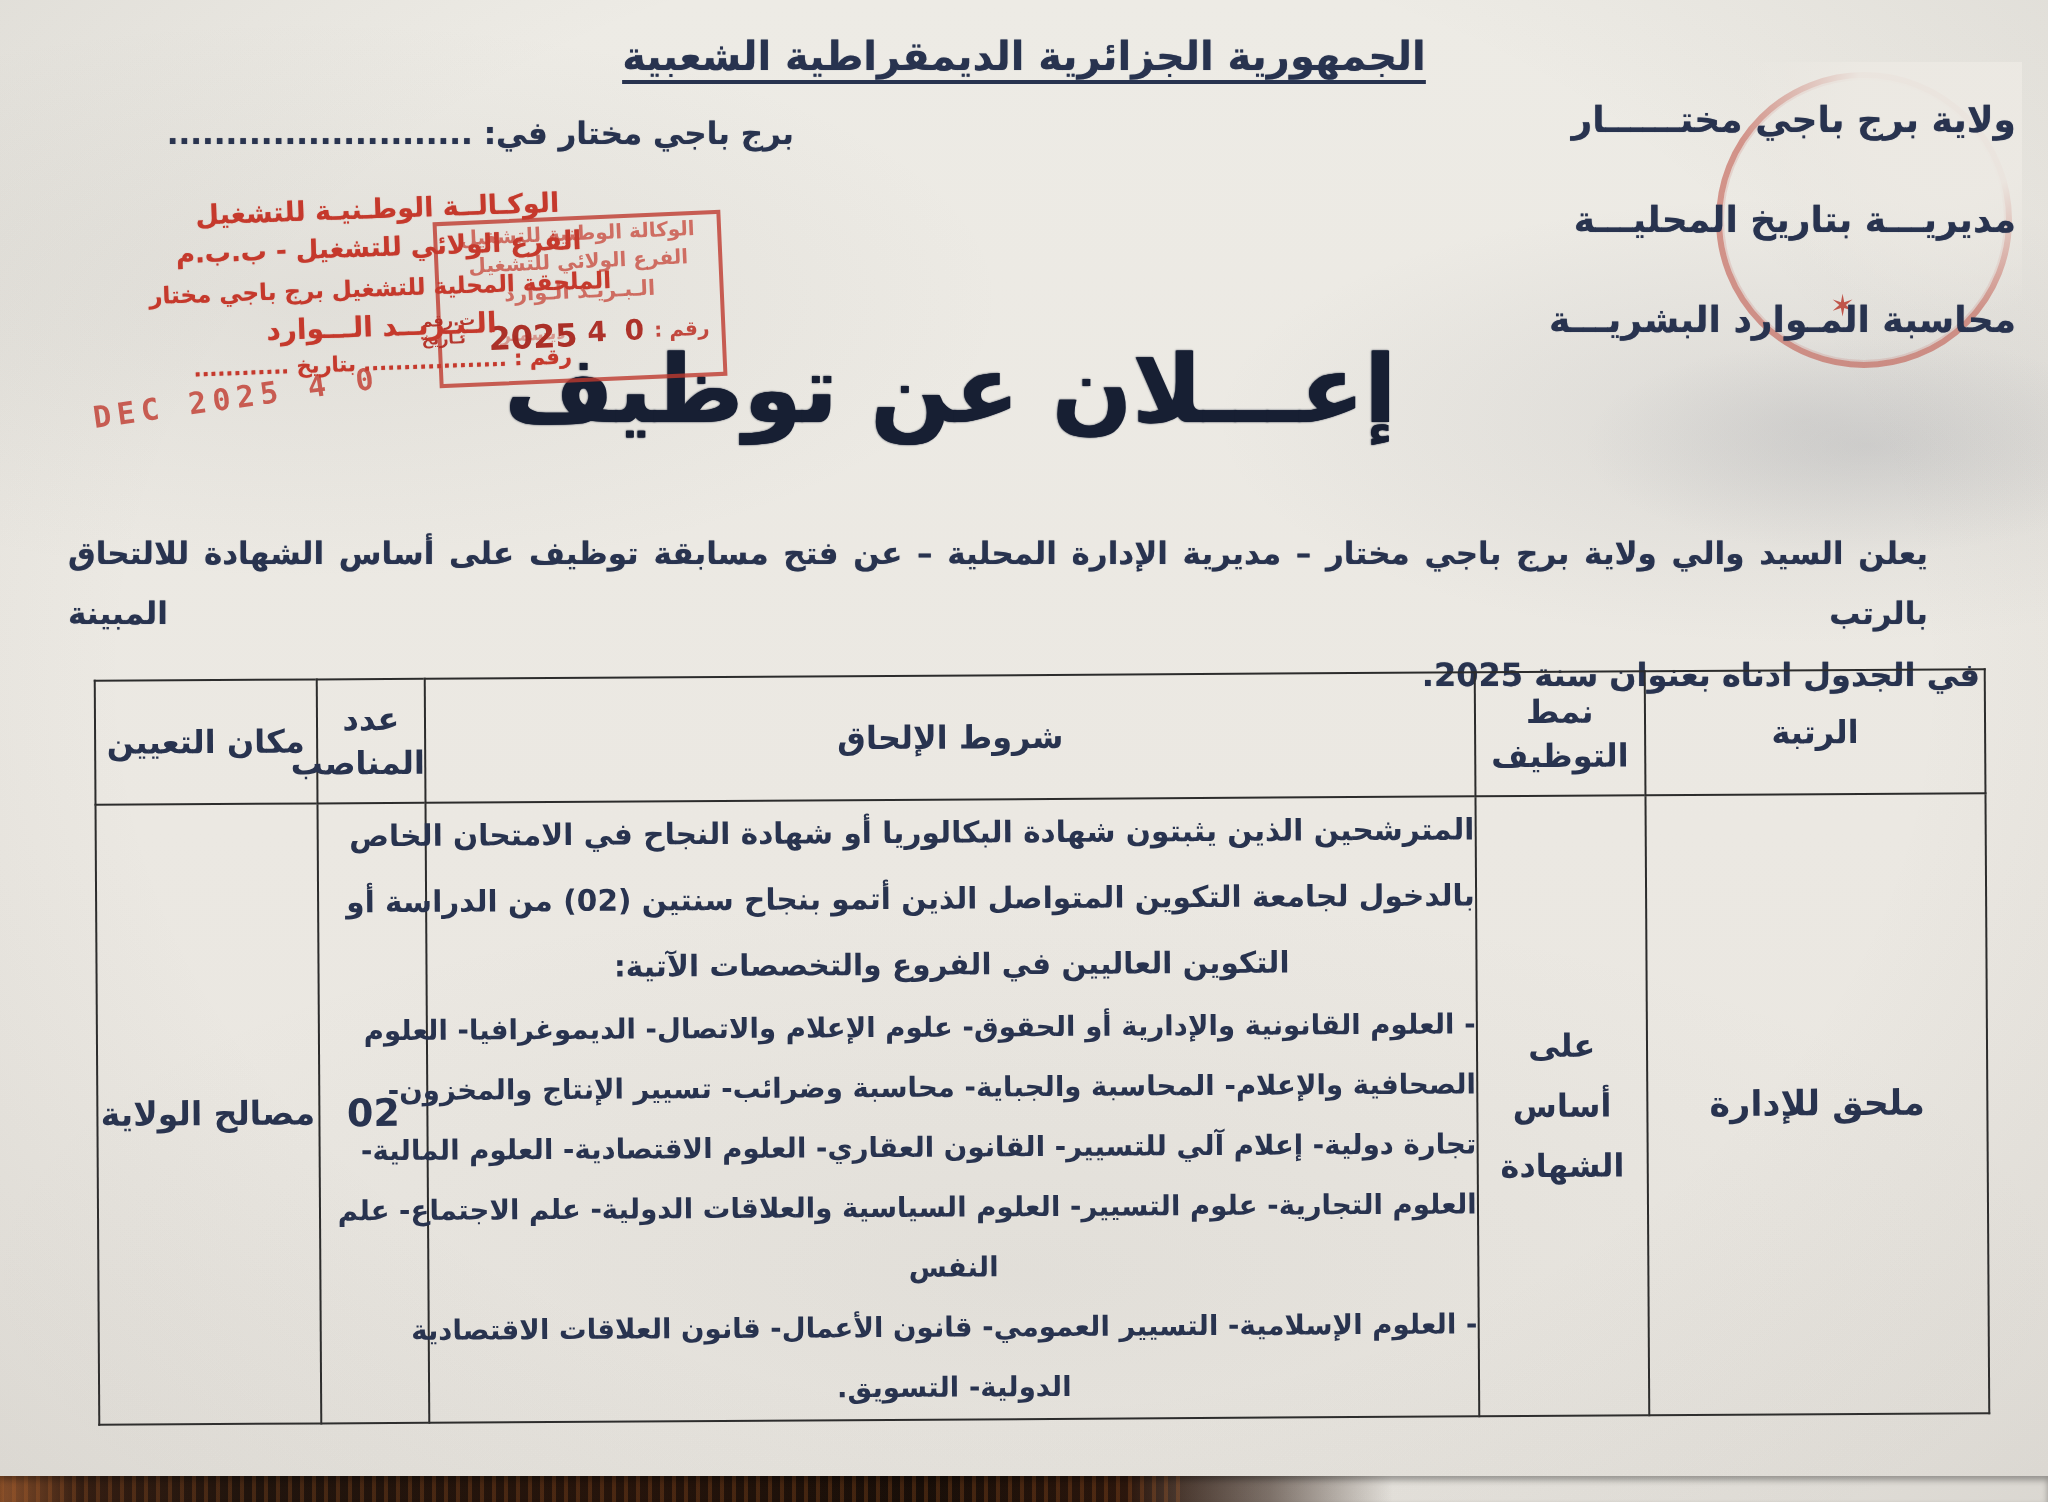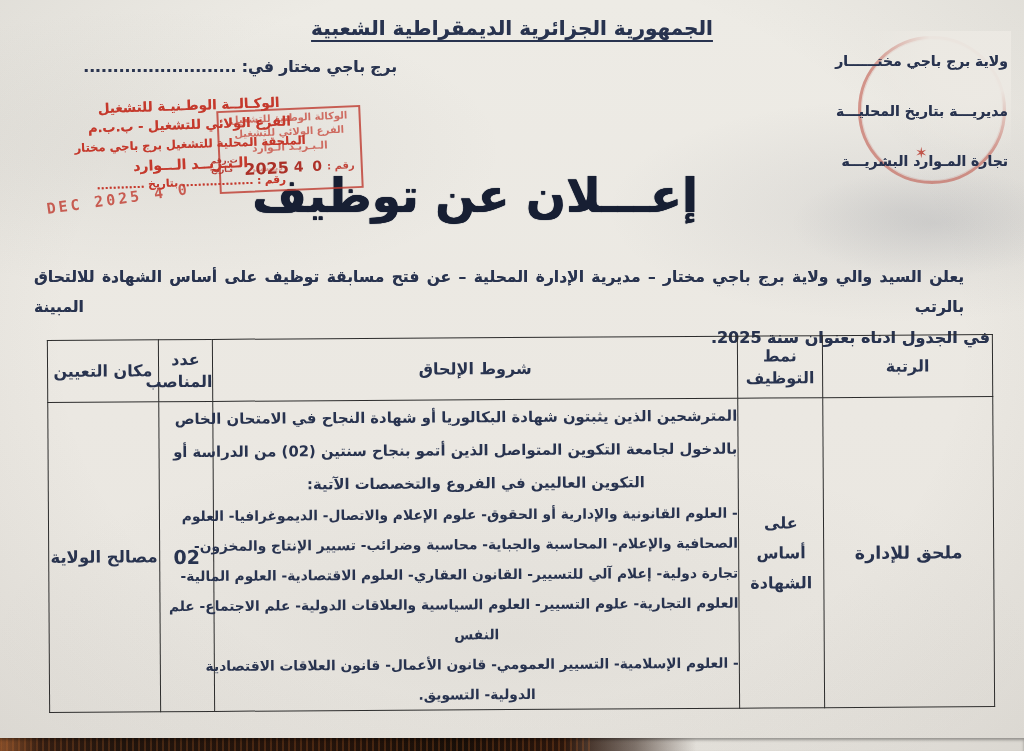--- a/index.html
+++ b/index.html
@@ -14,21 +14,21 @@
       linear-gradient(180deg,#edebe5 0%,#ebe8e2 55%,#e9e6e0 100%);
   }
   .canvas::after{content:"";position:absolute;inset:0;pointer-events:none;
     background:radial-gradient(ellipse at 50% 45%, transparent 62%, rgba(90,85,78,0.10) 100%);}
   .ink{color:#28334f;text-shadow:0 0 .4px rgba(40,51,79,.6);}
   
   .republic-title{position:absolute;top:16px;left:0;right:0;text-align:center;
     font-size:20px;font-weight:bold;
     text-decoration:underline;text-decoration-thickness:1.5px;text-underline-offset:5px;}
   .org-block{position:absolute;top:36px;right:16px;width:238px;z-index:3;}
-  .org-line{font-size:14px;font-weight:bold;white-space:nowrap;text-align:right;line-height:50px;}
+  .org-line{font-size:18px;font-weight:bold;white-space:nowrap;text-align:right;line-height:50px;}
   .place-date{position:absolute;top:58px;right:627px;font-size:15.5px;font-weight:bold;white-space:nowrap;}
   
   .round-stamp{position:absolute;left:858px;top:36px;width:142px;height:142px;z-index:2;
     border-radius:50%;border:3px solid rgba(189,77,64,0.55);
     box-shadow:inset 0 0 0 1px rgba(189,77,64,0.15);}
   .round-stamp .star{position:absolute;left:38%;top:74%;font-size:15px;color:rgba(186,60,48,0.85);}
   .round-stamp .fade{position:absolute;inset:-8px;pointer-events:none;
     background:radial-gradient(circle at 78% 12%, rgba(236,233,227,0.95) 0 26%, rgba(236,233,227,0) 58%);}
   .gray-patch{position:absolute;left:790px;top:168px;width:240px;height:110px;pointer-events:none;
     background:radial-gradient(ellipse at 60% 50%, rgba(115,120,132,0.16), transparent 70%);}
@@ -99,21 +99,21 @@
   <div class="gray-patch"></div>
 
   <div class="round-stamp">
     <span class="star">✶</span>
     <span class="fade"></span>
   </div>
 
   <div class="org-block">
     <div class="org-line ink">ولاية برج باجي مختــــــار</div>
     <div class="org-line ink">مديريـــة بتاريخ المحليـــة</div>
-    <div class="org-line ink">تجارة المـوارد البشريـــة</div>
+    <div class="org-line ink">محاسبة المـوارد البشريـــة</div>
   </div>
 
   <div class="place-date ink">برج باجي مختار في: ..........................</div>
 
   <div class="box-stamp">
     <div class="bs-line">الوكالة الوطنية للتشغيل</div>
     <div class="bs-line">الفرع الولائي للتشغيل</div>
     <div class="bs-line bs-line-bold">الـبـريـد الـوارد</div>
     <div class="bs-bottom">
       <span class="bs-num">رقم :</span>

